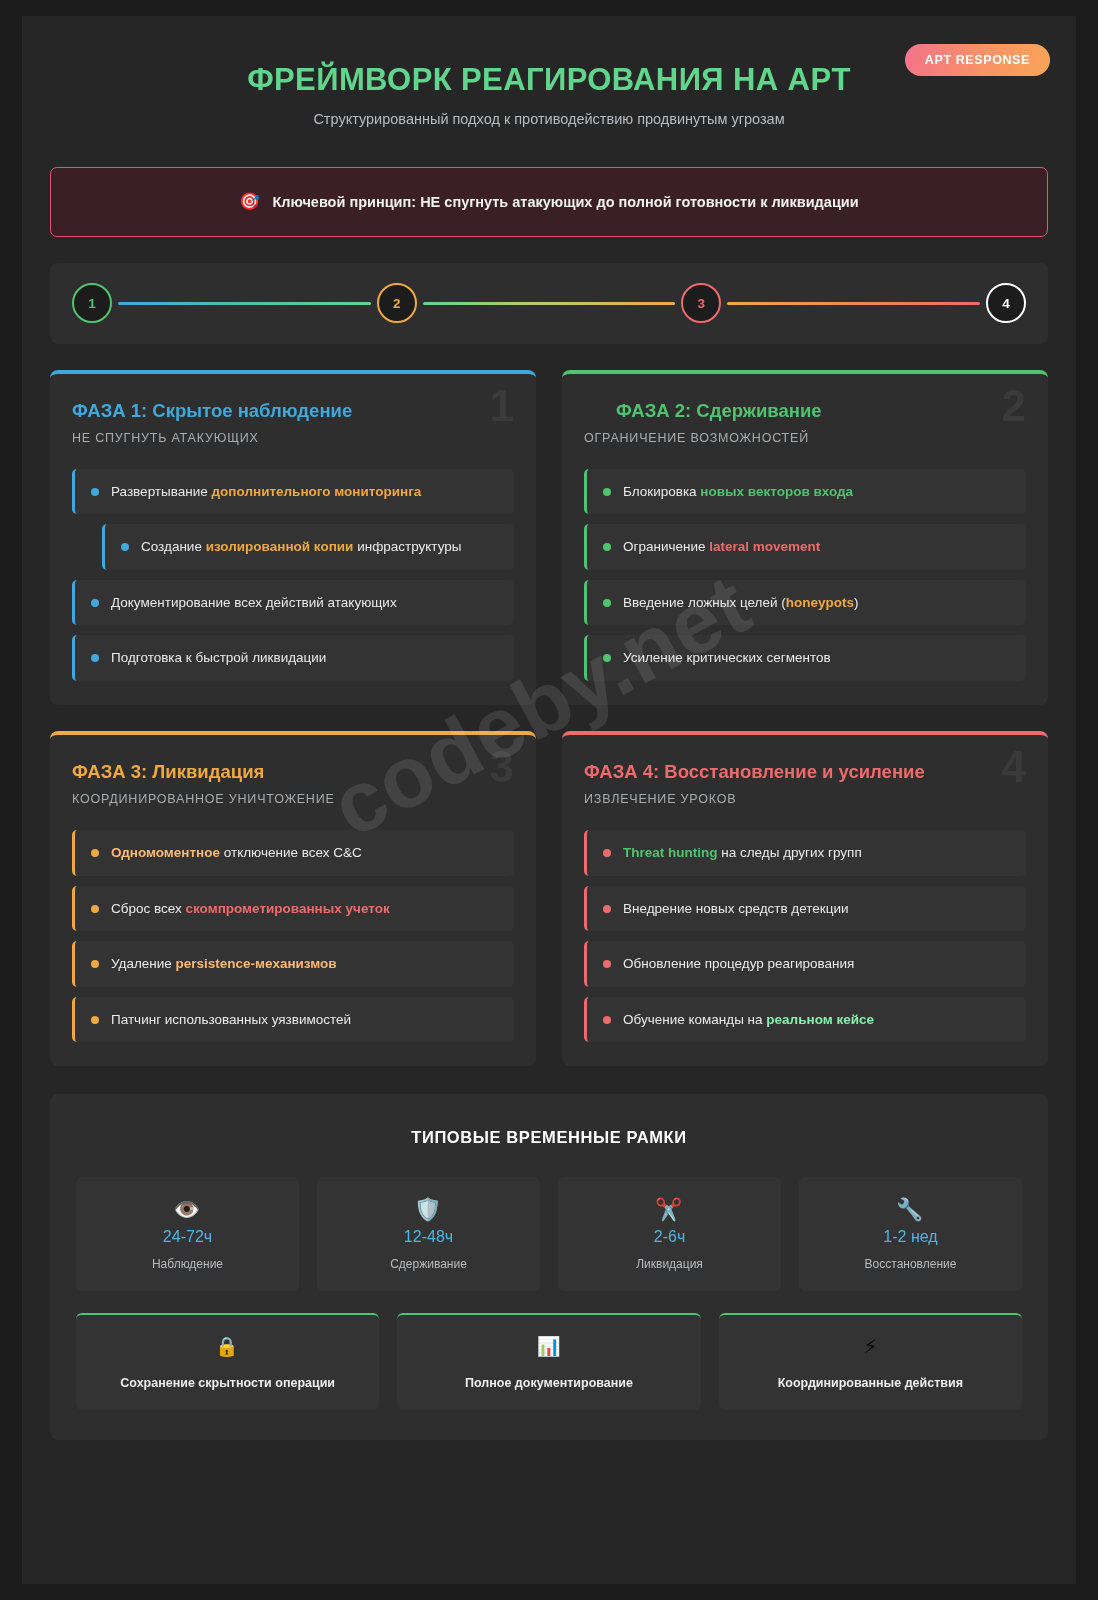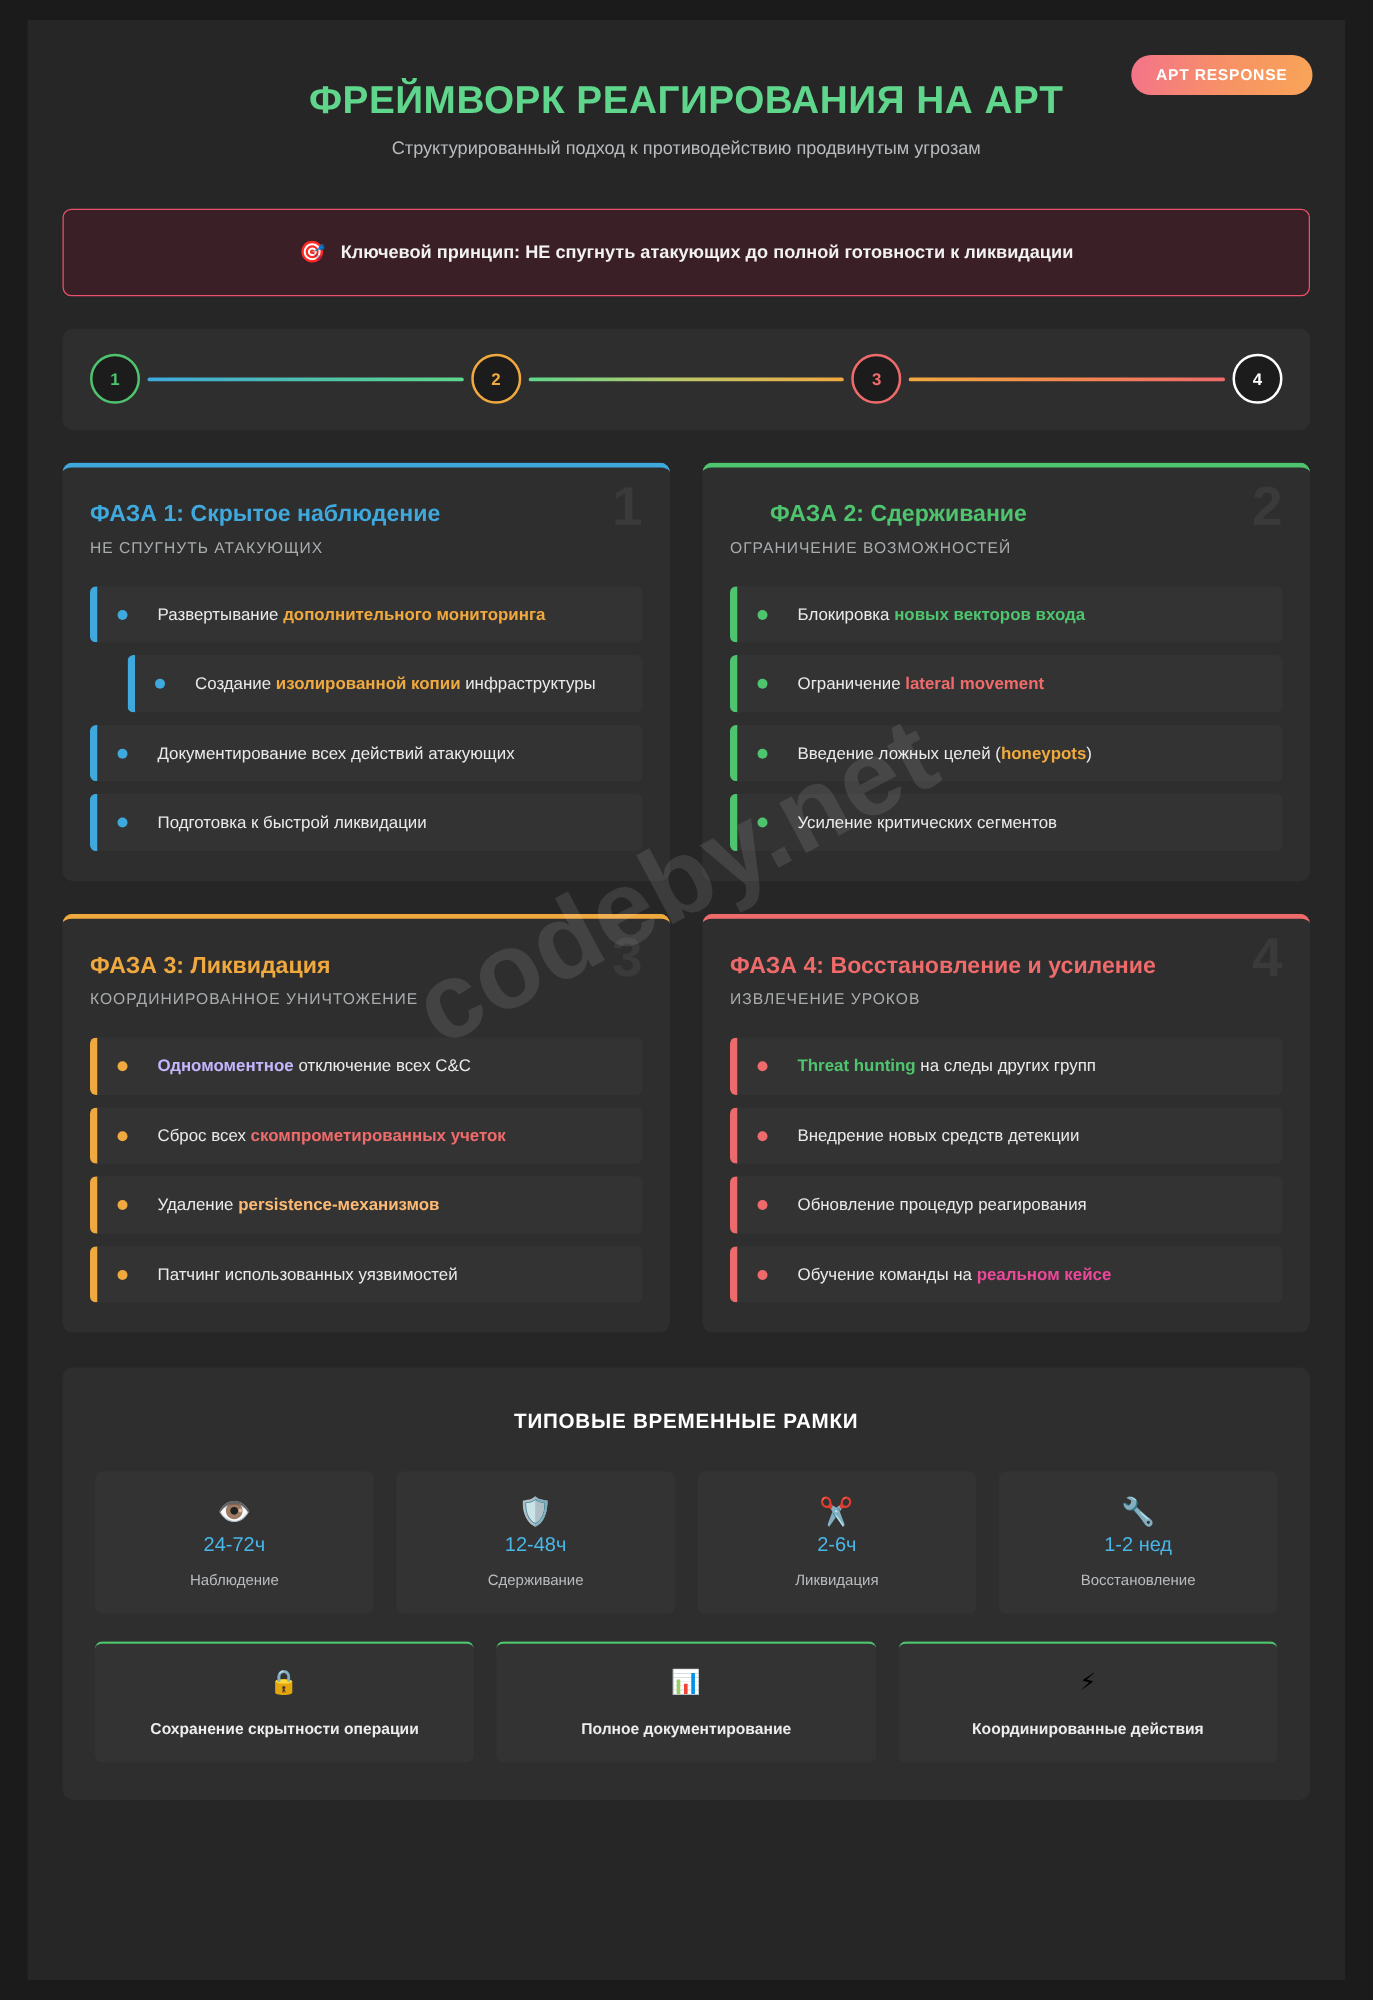--- a/index.html
+++ b/index.html
@@ -139,26 +139,26 @@
     margin-top: 9px;
     font-size: 12.5px;
     letter-spacing: 0.8px;
     color: #a9acae;
     text-transform: uppercase;
   }
   .items { margin-top: 24px; }
   .item {
     background: #333333;
     border-radius: 5px;
-    border-left: 6px solid #a21caf;
+    border-left: 3px solid #a21caf;
     padding: 14px 14px 14px 16px;
     margin-bottom: 10px;
     display: flex;
     align-items: center;
-    gap: 24px;
+    gap: 12px;
     font-size: 13.5px;
     color: #eaeaea;
   }
   .item:last-child { margin-bottom: 0; }
   .dot {
     width: 8px; height: 8px;
     border-radius: 50%;
     background: #888;
     flex: 0 0 auto;
   }
@@ -313,21 +313,21 @@
           </div>
         </div>
       </div>
       <div class="phase-card" style="border-top-color: rgb(240, 169, 63);">
         <div class="phase-num">3</div>
         <div class="phase-title" style="color: rgb(240, 169, 63);">ФАЗА 3: Ликвидация</div>
         <div class="phase-sub">КООРДИНИРОВАННОЕ УНИЧТОЖЕНИЕ</div>
         <div class="items">
           <div class="item" style="border-left-color: rgb(240, 169, 63);">
             <span class="dot" style="background: rgb(240, 169, 63);"></span>
-            <span class="item-text"><span class="hl" style="color: #c4b5fd; text-align: right;">Одномоментное</span> отключение всех C&amp;C</span>
+            <span class="item-text"><span class="hl" style="color: #fdba74; text-align: right;">Одномоментное</span> отключение всех C&amp;C</span>
           </div>
           <div class="item" style="border-left-color: rgb(240, 169, 63);">
             <span class="dot" style="background: rgb(240, 169, 63);"></span>
             <span class="item-text">Сброс всех <span class="hl" style="color: rgb(239, 107, 107);">скомпрометированных учеток</span></span>
           </div>
           <div class="item" style="border-left-color: rgb(240, 169, 63);">
             <span class="dot" style="background: rgb(240, 169, 63);"></span>
             <span class="item-text">Удаление <span class="hl" style="color: #fdba74;">persistence-механизмов</span></span>
           </div>
           <div class="item" style="border-left-color: rgb(240, 169, 63);">
@@ -348,21 +348,21 @@
           <div class="item" style="border-left-color: rgb(239, 107, 107);">
             <span class="dot" style="background: rgb(239, 107, 107);"></span>
             <span class="item-text">Внедрение новых средств детекции</span>
           </div>
           <div class="item" style="border-left-color: rgb(239, 107, 107);">
             <span class="dot" style="background: rgb(239, 107, 107);"></span>
             <span class="item-text">Обновление процедур реагирования</span>
           </div>
           <div class="item" style="border-left-color: rgb(239, 107, 107);">
             <span class="dot" style="background: rgb(239, 107, 107);"></span>
-            <span class="item-text">Обучение команды на <span class="hl" style="color: #ec4899;">реальном кейсе</span></span>
+            <span class="item-text">Обучение команды на <span class="hl" style="color: #86efac;">реальном кейсе</span></span>
           </div>
         </div>
       </div>
     </div>
 
   <div class="timeframes">
     <div class="tf-title">ТИПОВЫЕ ВРЕМЕННЫЕ РАМКИ</div>
     <div class="tf-grid" id="tf-grid">
         <div class="tf-card">
           <div class="tf-emoji">👁️</div>

